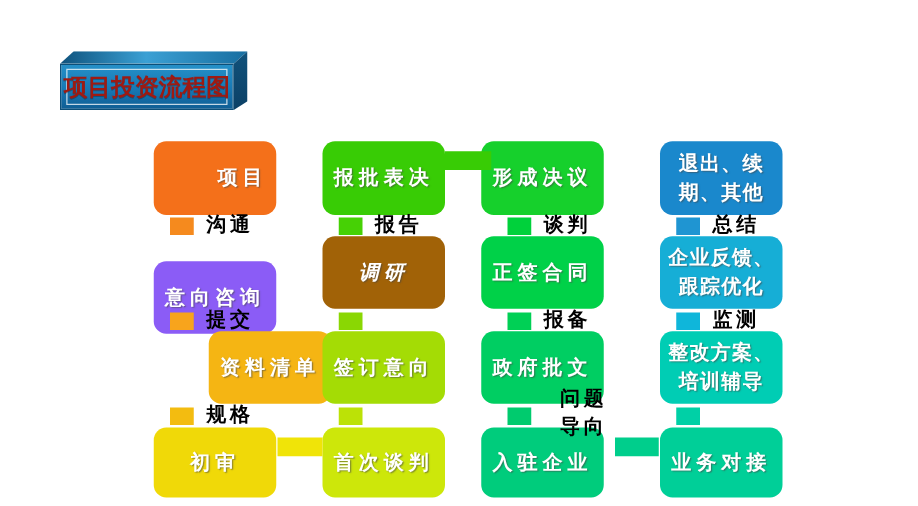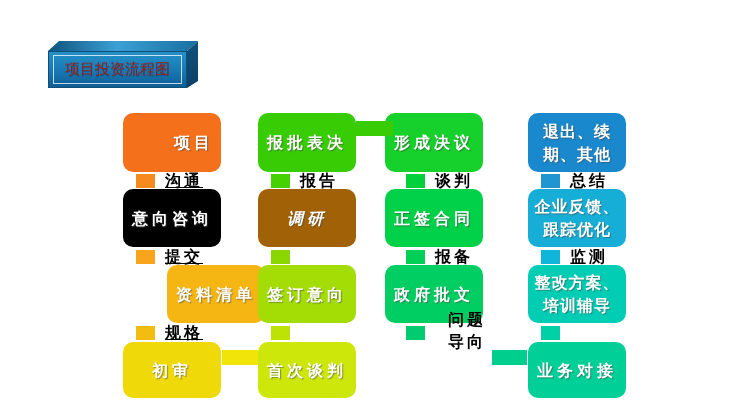--- a/index.html
+++ b/index.html
@@ -24,21 +24,21 @@
     position:absolute;left:3px;top:13px;width:139px;height:37px;
     background:linear-gradient(180deg,#2590c8 0%,#1778b4 55%,#0f5e95 100%);
     border:1px solid #0d4f79;box-sizing:border-box;
     display:flex;align-items:center;justify-content:center;
   }
   .banner-frame{
     position:absolute;left:4px;top:3px;right:4px;bottom:3px;
     border:1px solid rgba(255,255,255,0.75);pointer-events:none;
   }
   .banner-title{
-    position:relative;color:#9e1a12;font-size:15px;font-weight:normal;
+    position:relative;color:#9e1a12;font-size:19px;font-weight:bold;
     white-space:nowrap;text-shadow:0 1px 0 rgba(0,0,0,0.25);
   }
 
   
   .box{
     position:absolute;width:98px;border-radius:10px;
     display:flex;align-items:center;justify-content:center;text-align:center;
     color:#ffffff;font-size:16px;font-weight:bold;line-height:23px;
     text-shadow:1px 1px 1px rgba(70,70,70,0.55);
     box-sizing:border-box;
@@ -56,21 +56,21 @@
   
   .sq{position:absolute;width:19px;height:14px;}
   .sq-y1{top:174px;} .sq-y2{top:250px;} .sq-y3{top:326px;}
   .sq.c1{left:136px;} .sq.c2{left:271px;} .sq.c3{left:406px;} .sq.c4{left:541px;}
   .link-label{
     position:absolute;color:#000000;font-size:16px;font-weight:800;
     letter-spacing:3px;line-height:22px;white-space:nowrap;z-index:5;
     font-family:"Liberation Serif","DejaVu Serif",serif;
   }
   .ll-y1{top:170px;} .ll-y2{top:246px;} .ll-y3{top:322px;}
-  .link-label.c1{left:165px;text-decoration:underline;} .link-label.c2{left:300px;}
+  .link-label.c1{left:165px;} .link-label.c2{left:300px;}
   .link-label.c3{left:435px;} .link-label.c4{left:570px;}
   .link-label.two-row{
     left:442px;top:309px;width:44px;white-space:normal;text-align:right;
   }
 
   
   .bridge{position:absolute;height:15px;}
   .bridge-1{left:356px;top:121px;width:37px;}
   .bridge-2{left:222px;top:350px;width:36px;}
   .bridge-3{left:492px;top:350px;width:35px;}
@@ -86,21 +86,21 @@
     <div class="banner-face">
       <div class="banner-frame"></div>
       <span class="banner-title">项目投资流程图</span>
     </div>
   </div>
 
   <div class="box one-line c1 r1" style="background-color: rgb(244, 112, 26); padding-left: 44px;">项目</div>
   <div class="sq c1 sq-y1" style="background-color: rgb(245, 138, 30);"></div>
   <div class="link-label c1 ll-y1">沟通</div>
 
-  <div class="box one-line c1 r2" style="background-color: #000000;">意向咨询</div>
+  <div class="box one-line c1 r2" style="background-color: #8b5cf6; margin-top: 20px;">意向咨询</div>
   <div class="sq c1 sq-y2" style="background-color: rgb(248, 164, 28);"></div>
   <div class="link-label c1 ll-y2">提交</div>
 
   <div class="box one-line c1 r3" style="background-color: rgb(245, 181, 19); margin-left: 44px;">资料清单</div>
   <div class="sq c1 sq-y3" style="background-color: rgb(243, 188, 16);"></div>
   <div class="link-label c1 ll-y3">规格</div>
 
   <div class="box one-line c1 r4" style="background-color: rgb(240, 217, 8);">初审</div>
 
   <div class="box one-line c2 r1" style="background-color: rgb(56, 204, 5);">报批表决</div>
@@ -120,20 +120,21 @@
   <div class="link-label c3 ll-y1">谈判</div>
 
   <div class="box one-line c3 r2" style="background-color: rgb(0, 209, 72);">正签合同</div>
   <div class="sq c3 sq-y2" style="background-color: rgb(0, 208, 85);"></div>
   <div class="link-label c3 ll-y2">报备</div>
 
   <div class="box one-line c3 r3" style="background-color: rgb(0, 206, 98);">政府批文</div>
   <div class="sq c3 sq-y3" style="background-color: rgb(0, 203, 110);"></div>
   <div class="link-label two-row">问题导向</div>
 
+  <div class="box one-line c3 r4" style="background-color: rgb(0, 204, 124);">入驻企业</div>
 
   <div class="box two-line pad4 c4 r1" style="background-color: rgb(26, 136, 204);">退出、续期、其他</div>
   <div class="sq c4 sq-y1" style="background-color: rgb(31, 149, 210);"></div>
   <div class="link-label c4 ll-y1">总结</div>
 
   <div class="box two-line pad5 c4 r2" style="background-color: rgb(22, 174, 214);">企业反馈、跟踪优化</div>
   <div class="sq c4 sq-y2" style="background-color: rgb(15, 182, 218);"></div>
   <div class="link-label c4 ll-y2">监测</div>
 
   <div class="box two-line pad5 c4 r3" style="background-color: rgb(0, 205, 180);">整改方案、培训辅导</div>

